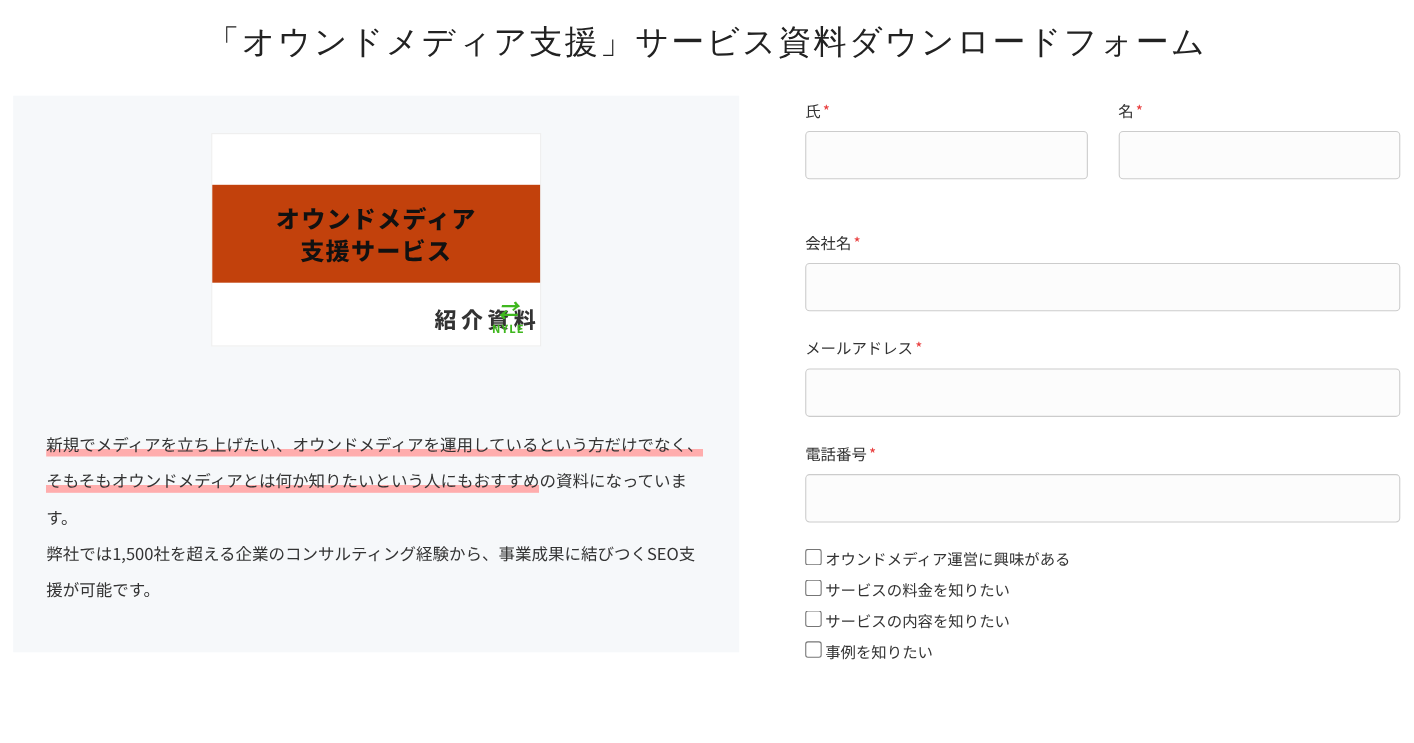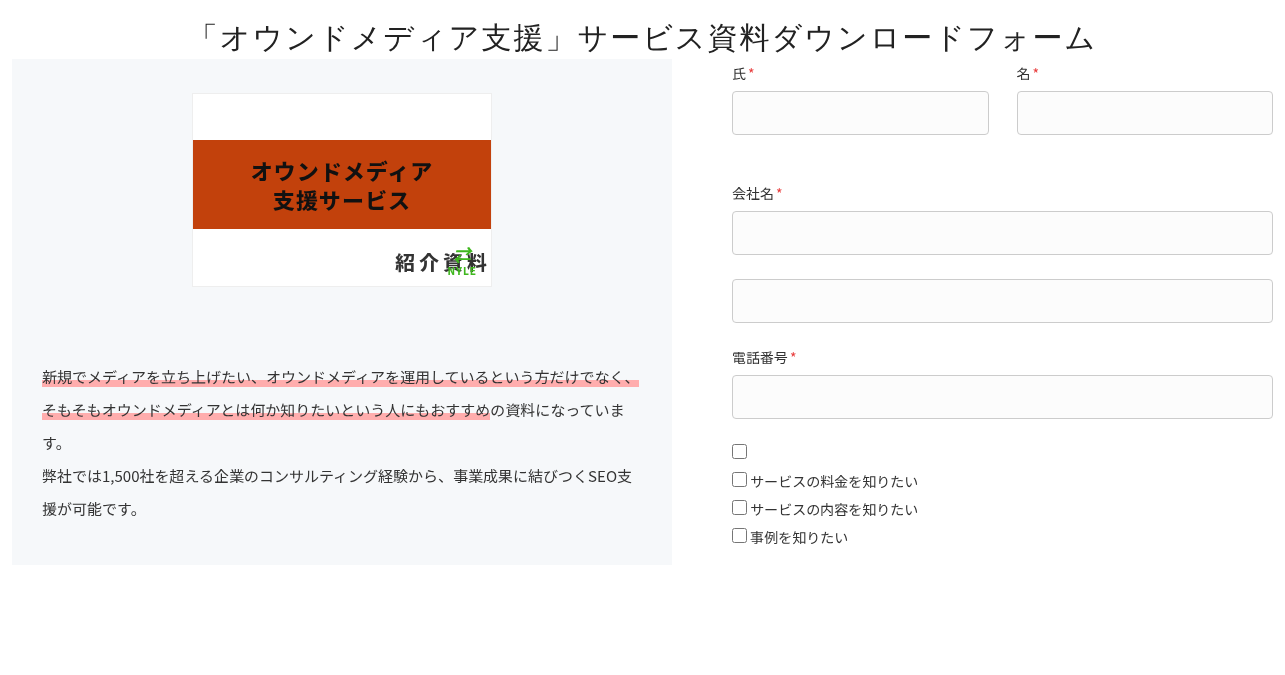--- a/index.html
+++ b/index.html
@@ -9,20 +9,21 @@
       background: #fff;
       width: 1285px;
       padding: 18px 12px 20px 12px;
     }
     h1.page-title {
       text-align: center;
       font-weight: 400;
       font-size: 30px;
       letter-spacing: 2px;
       color: #222;
+      margin-bottom: 28px;
       font-family: "Yu Mincho", "Hiragino Mincho ProN", serif;
     }
     .cols { display: flex; gap: 60px; align-items: flex-start; }
     .left-col {
       width: 660px;
       background: #f6f8fa;
       padding: 34px 30px 40px 30px;
     }
     .card {
       width: 300px;
@@ -140,32 +141,34 @@
         <input type="text" style="">
       </div>
     </div>
 
     <div class="field">
       <label><span>会社名</span><span class="req">*</span></label>
       <input type="text" style="">
     </div>
 
     <div class="field">
+      <label><span>メールアドレス</span><span class="req">*</span></label>
       <input type="email" style="">
     </div>
 
     <div class="field">
       <label><span>電話番号</span><span class="req">*</span></label>
       <input type="tel" style="">
     </div>
 
     <div class="field">
       <div class="checks">
         <label class="check">
           <input type="checkbox" style="">
+          <span>オウンドメディア運営に興味がある</span>
         </label>
         <label class="check">
           <input type="checkbox" style="">
           <span>サービスの料金を知りたい</span>
         </label>
         <label class="check">
           <input type="checkbox" style="">
           <span>サービスの内容を知りたい</span>
         </label>
         <label class="check">

